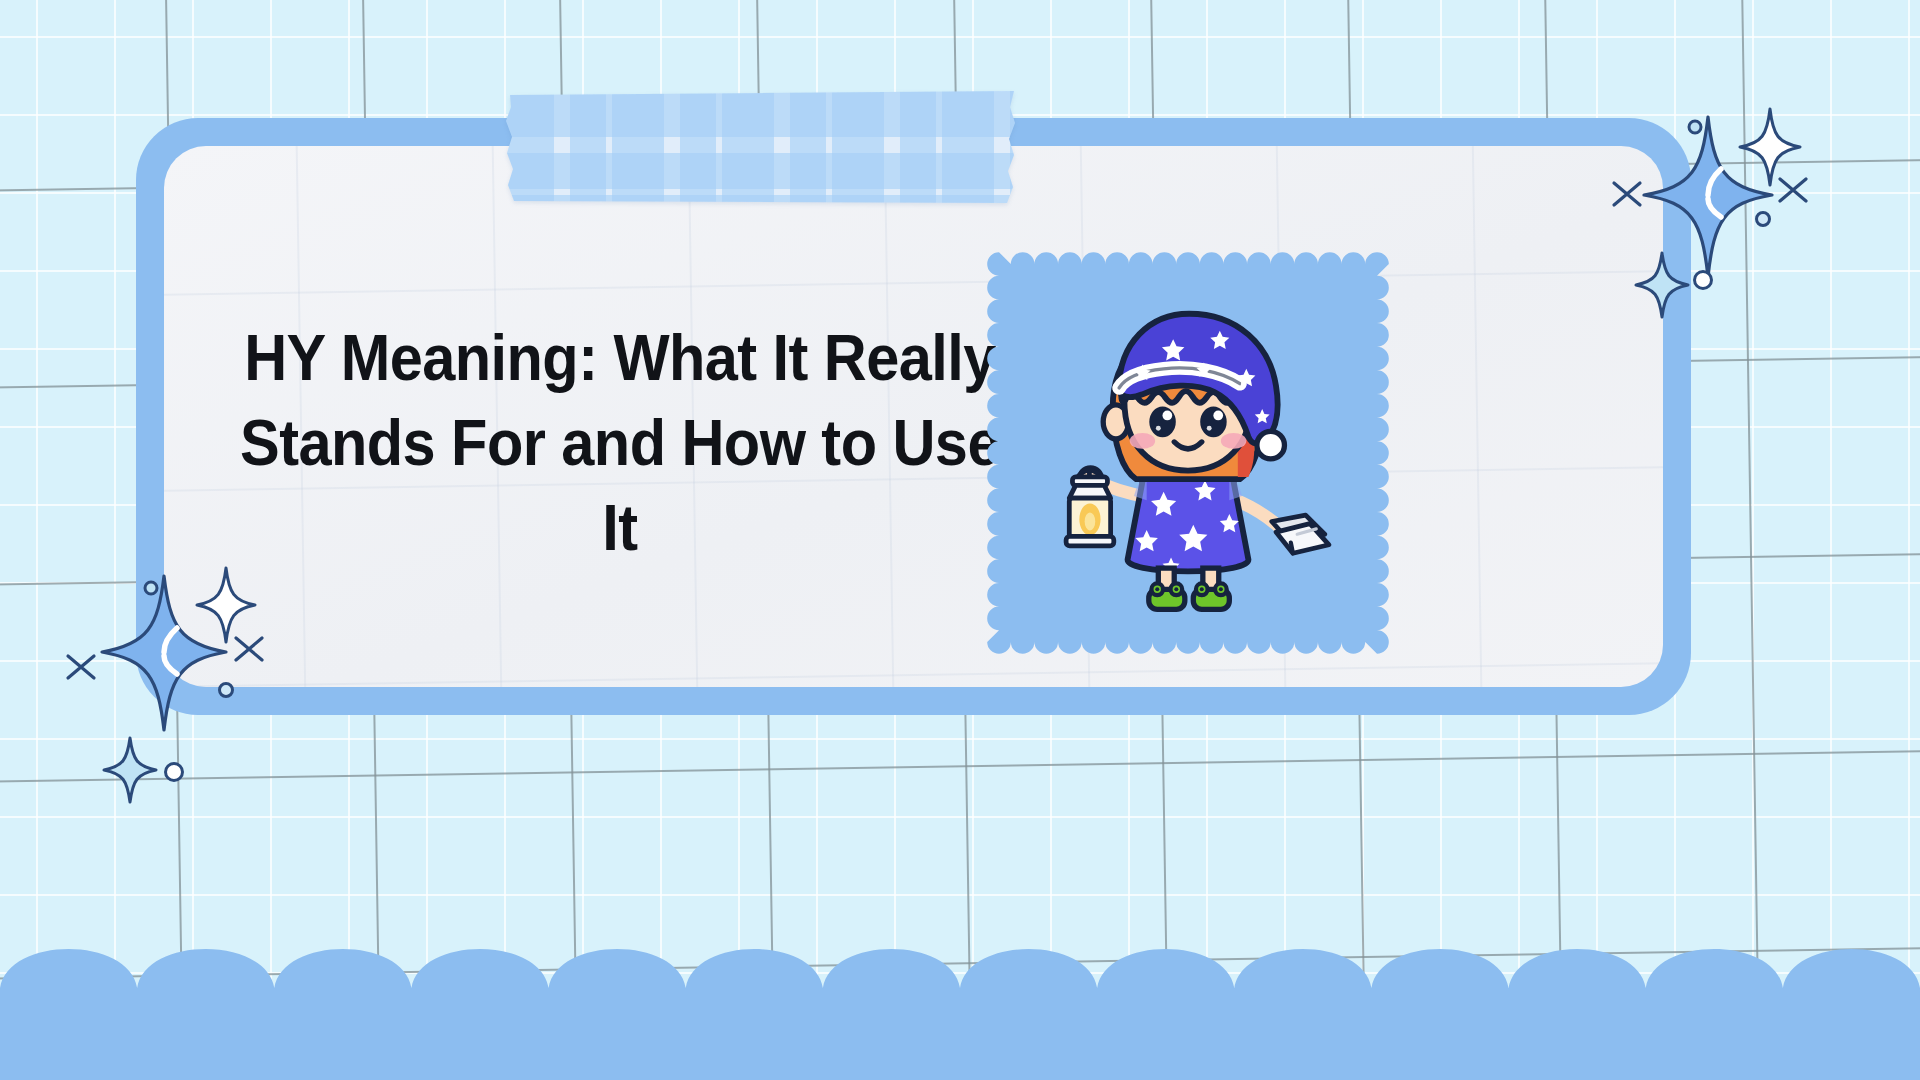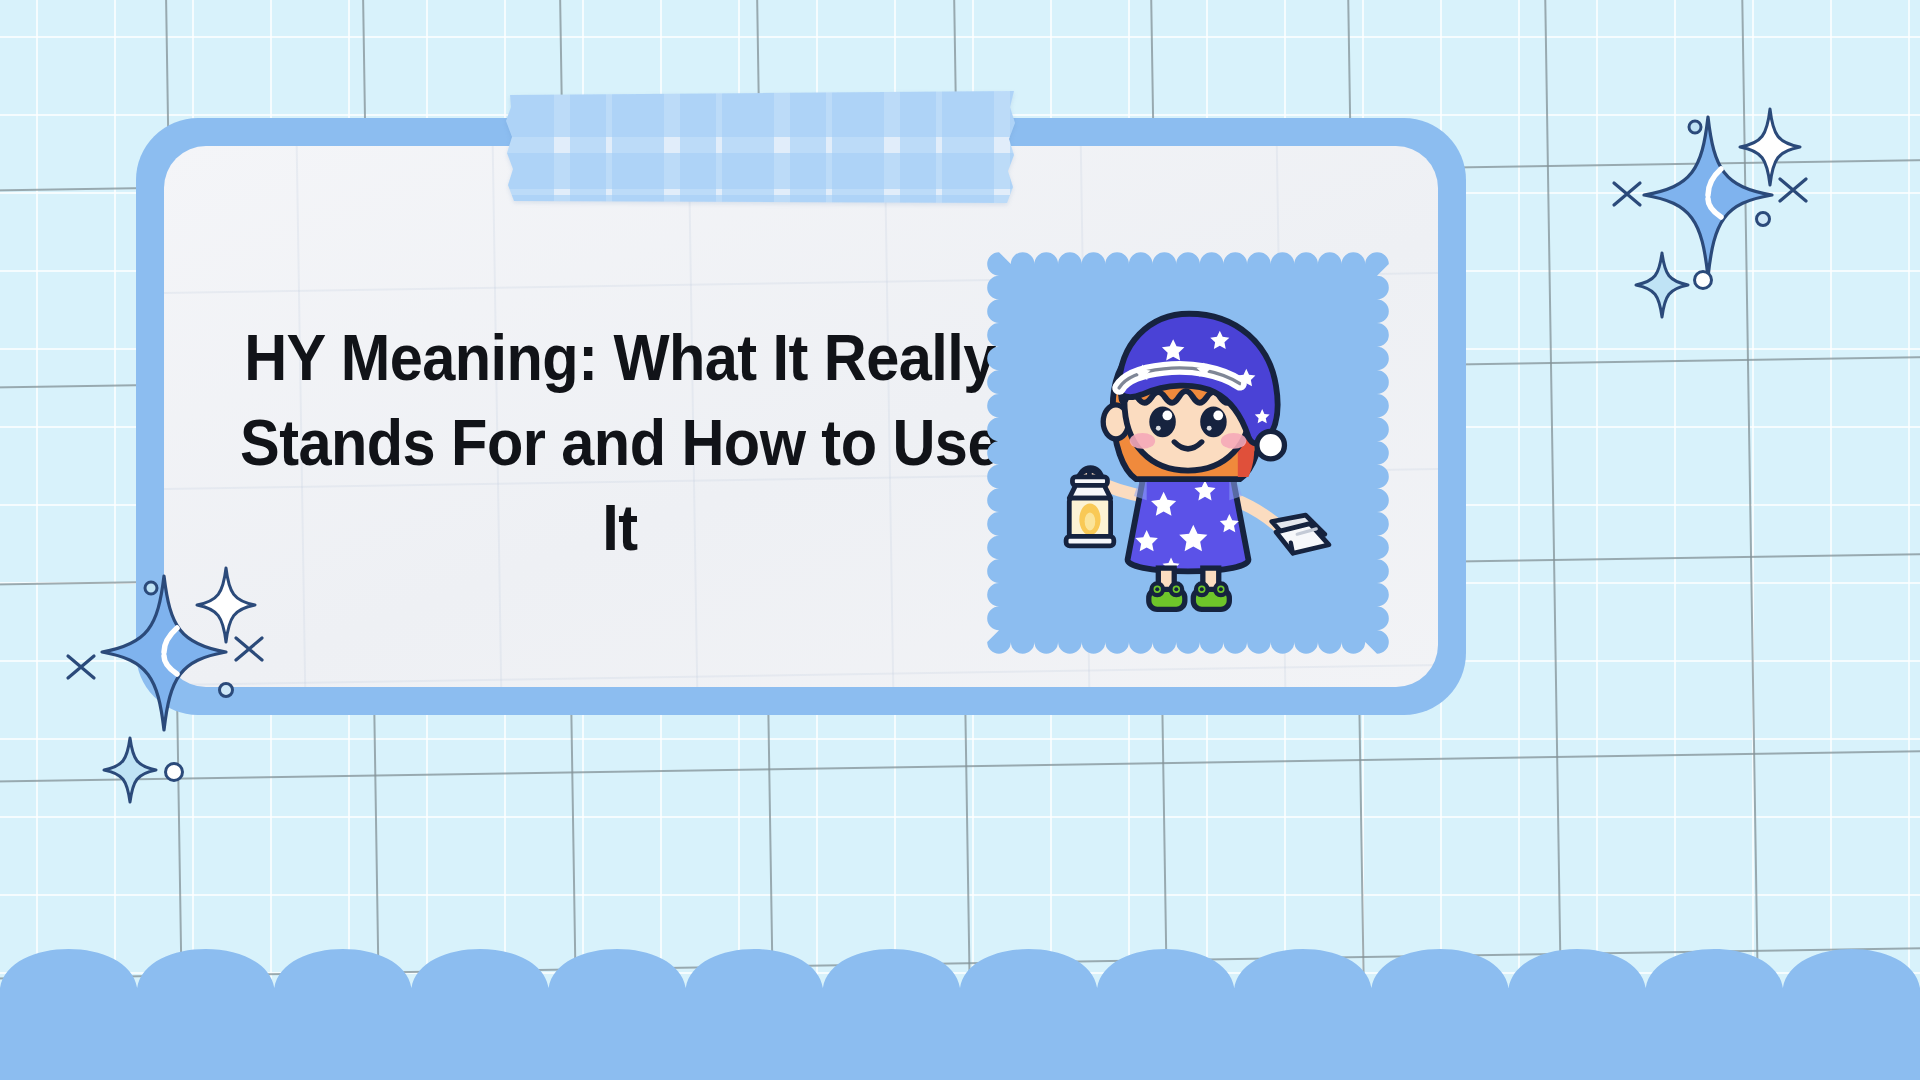--- a/index.html
+++ b/index.html
@@ -47,21 +47,21 @@
     left:0; bottom:0;
     width:1920px; height:150px;
     pointer-events:none;
   }
   .scallop-band svg { display:block; width:100%; height:100%; }
 
   
   .card {
     position:absolute;
     left:136px; top:118px;
-    width:1330px; height:597px;
+    width:1555px; height:597px;
     background:#8cbdf0;
     border-radius:62px;
     box-shadow:0 0 0 0 rgba(0,0,0,0);
   }
   .card-inner {
     position:absolute;
     left:28px; top:28px; right:28px; bottom:28px;
     background:linear-gradient(160deg,#f4f5f8 0%,#eef0f4 55%,#f2f3f6 100%);
     border-radius:42px;
     overflow:hidden;

